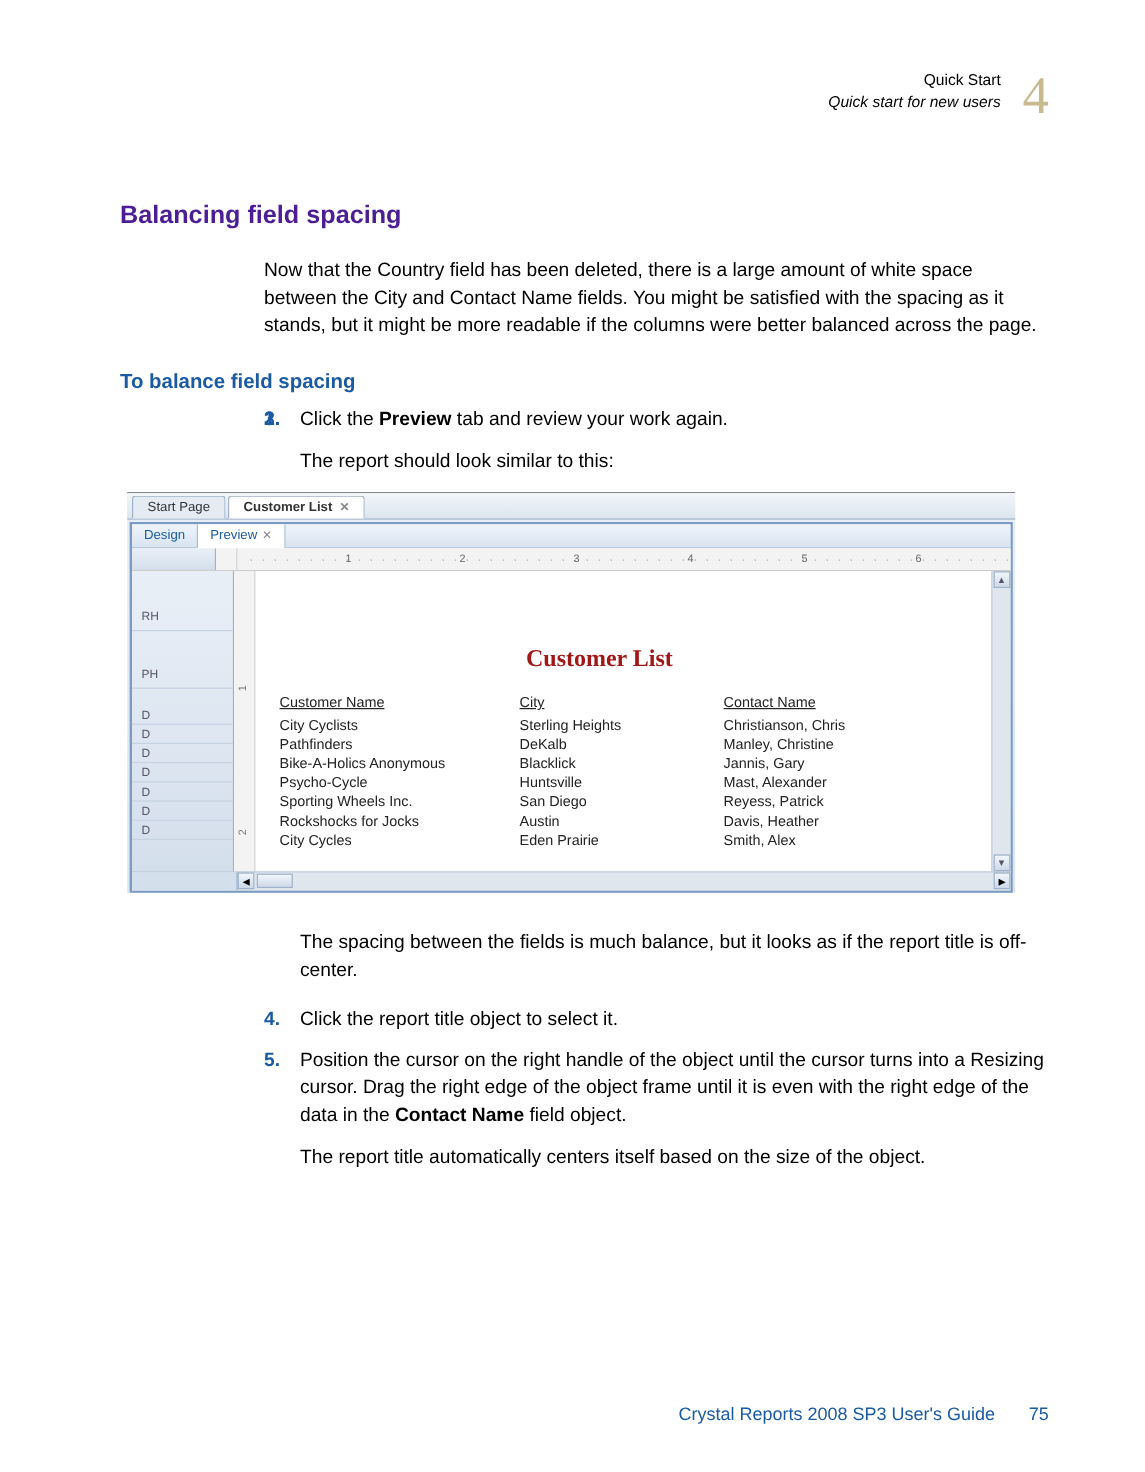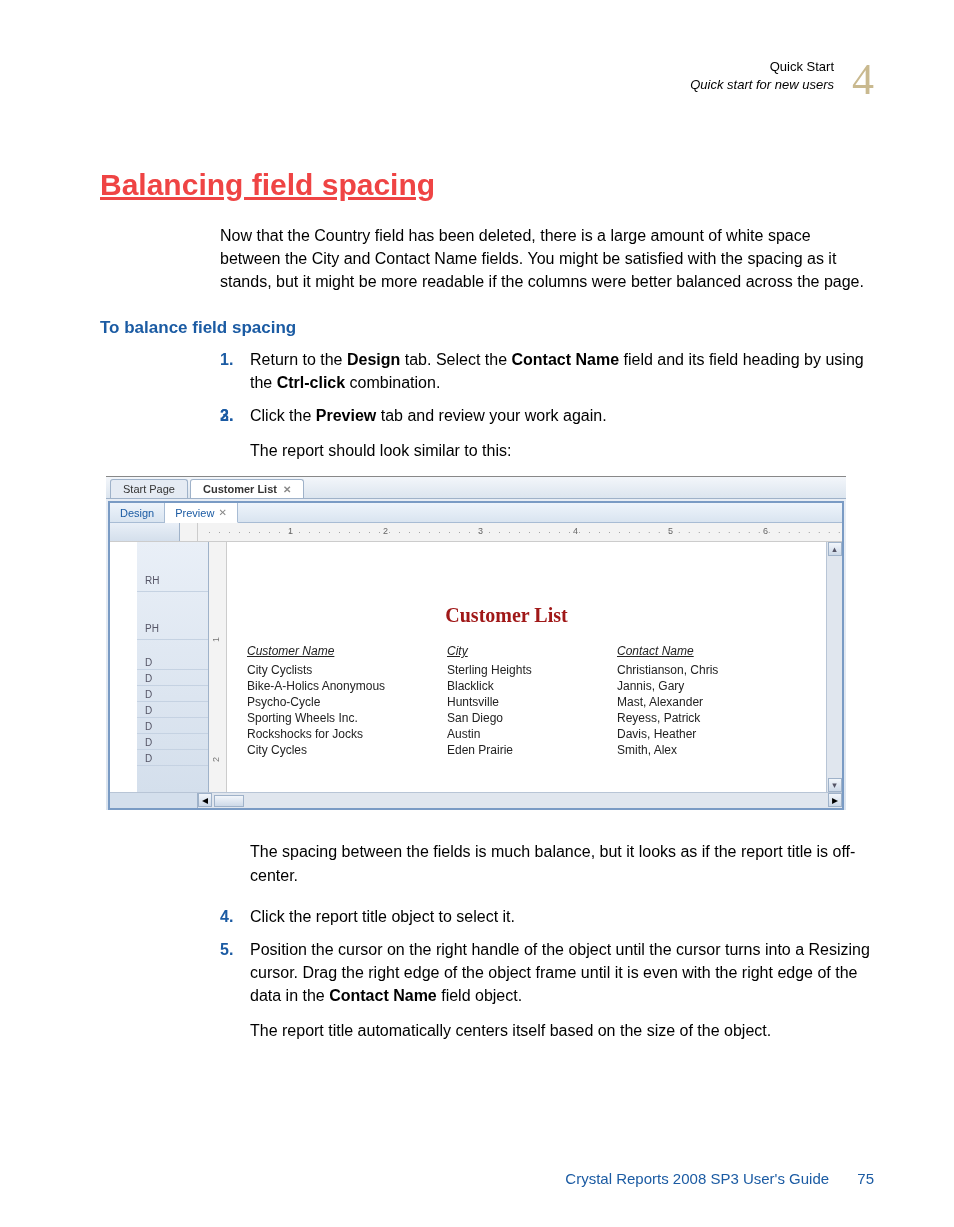--- a/index.html
+++ b/index.html
@@ -26,26 +26,25 @@
   .header-chapter {
     font-family: Georgia, serif;
     font-size: 44px;
     color: #c9b98f;
     font-weight: normal;
     line-height: 1;
   }
   .header-line-top { font-size: 13px; }
   .header-line-sub { font-size: 13px; font-style: italic; }
   h2.section-title {
-    color: #ef4444;
-    font-size: 30px;
+    color: #4c1d95;
+    font-size: 21px;
     font-weight: bold;
     margin-top: 108px;
     margin-bottom: 22px;
-    text-decoration: underline;
   }
   .body-indent {
     margin-left: 120px;
     margin-right: 0;
   }
   p.body {
     font-size: 16px;
     line-height: 1.45;
     margin-bottom: 24px;
   }
@@ -181,27 +180,26 @@
     letter-spacing: 7px;
     color: #999;
     white-space: nowrap;
   }
   .report-body {
     display: flex;
     height: 250px;
     position: relative;
   }
   .section-labels {
-    width: 72px;
+    width: 85px;
     background: linear-gradient(#e9eff7,#d4dfec);
     border-right: 1px solid #9fb2c9;
     flex-shrink: 0;
     font-size: 10px;
     color: #556;
-    margin-left: 27px;
   }
   .section-labels .lab {
     height: 20px;
     padding: 3px 0 0 8px;
     border-bottom: 1px solid #c5d2e2;
   }
   .vruler-body {
     width: 18px;
     background: #f3f3f3;
     border-right: 1px solid #ccc;
@@ -239,21 +237,20 @@
     left: 20px;
     font-size: 12px;
     color: #222;
     border-collapse: collapse;
   }
   .canvas table th {
     text-align: left;
     text-decoration: underline;
     font-weight: normal;
     padding: 2px 40px 4px 0;
-    font-style: italic;
   }
   .canvas table td {
     padding: 1px 40px 1px 0;
   }
   .canvas table th:nth-child(1), .canvas table td:nth-child(1) { width: 200px; }
   .canvas table th:nth-child(2), .canvas table td:nth-child(2) { width: 170px; }
   .scroll-v {
     width: 16px;
     background: #e0e6ee;
     border-left: 1px solid #b8c5d6;
@@ -306,21 +303,20 @@
 
 <h2 class="section-title">Balancing field spacing</h2>
 
 <p class="body body-indent">Now that the Country field has been deleted, there is a large amount of white space between the City and Contact Name fields. You might be satisfied with the spacing as it stands, but it might be more readable if the columns were better balanced across the page.</p>
 
 <h3 class="subheading">To balance field spacing</h3>
 
 <ol class="steps">
   <li>
     <span class="num">1.</span>
-    <span class="step-text">Return to the <b>Design</b> tab. Select the <b>Contact Name</b> field and its field heading by using the <b>Ctrl-click</b> combination.</span>
   </li>
   <li>
     <span class="num">2.</span>
   </li>
   <li>
     <span class="num">3.</span>
     <span class="step-text">Click the <b>Preview</b> tab and review your work again.</span>
   </li>
 </ol>
 
@@ -388,20 +384,25 @@
             <th>Contact Name</th>
           </tr>
             </thead>
           <tbody>
               <tr>
                 <td>City Cyclists</td>
                 <td>Sterling Heights</td>
                 <td>Christianson, Chris</td>
               </tr>
               <tr>
+                <td>Pathfinders</td>
+                <td>DeKalb</td>
+                <td>Manley, Christine</td>
+              </tr>
+              <tr>
                 <td>Bike-A-Holics Anonymous</td>
                 <td>Blacklick</td>
                 <td>Jannis, Gary</td>
               </tr>
               <tr>
                 <td>Psycho-Cycle</td>
                 <td>Huntsville</td>
                 <td>Mast, Alexander</td>
               </tr>
               <tr>

